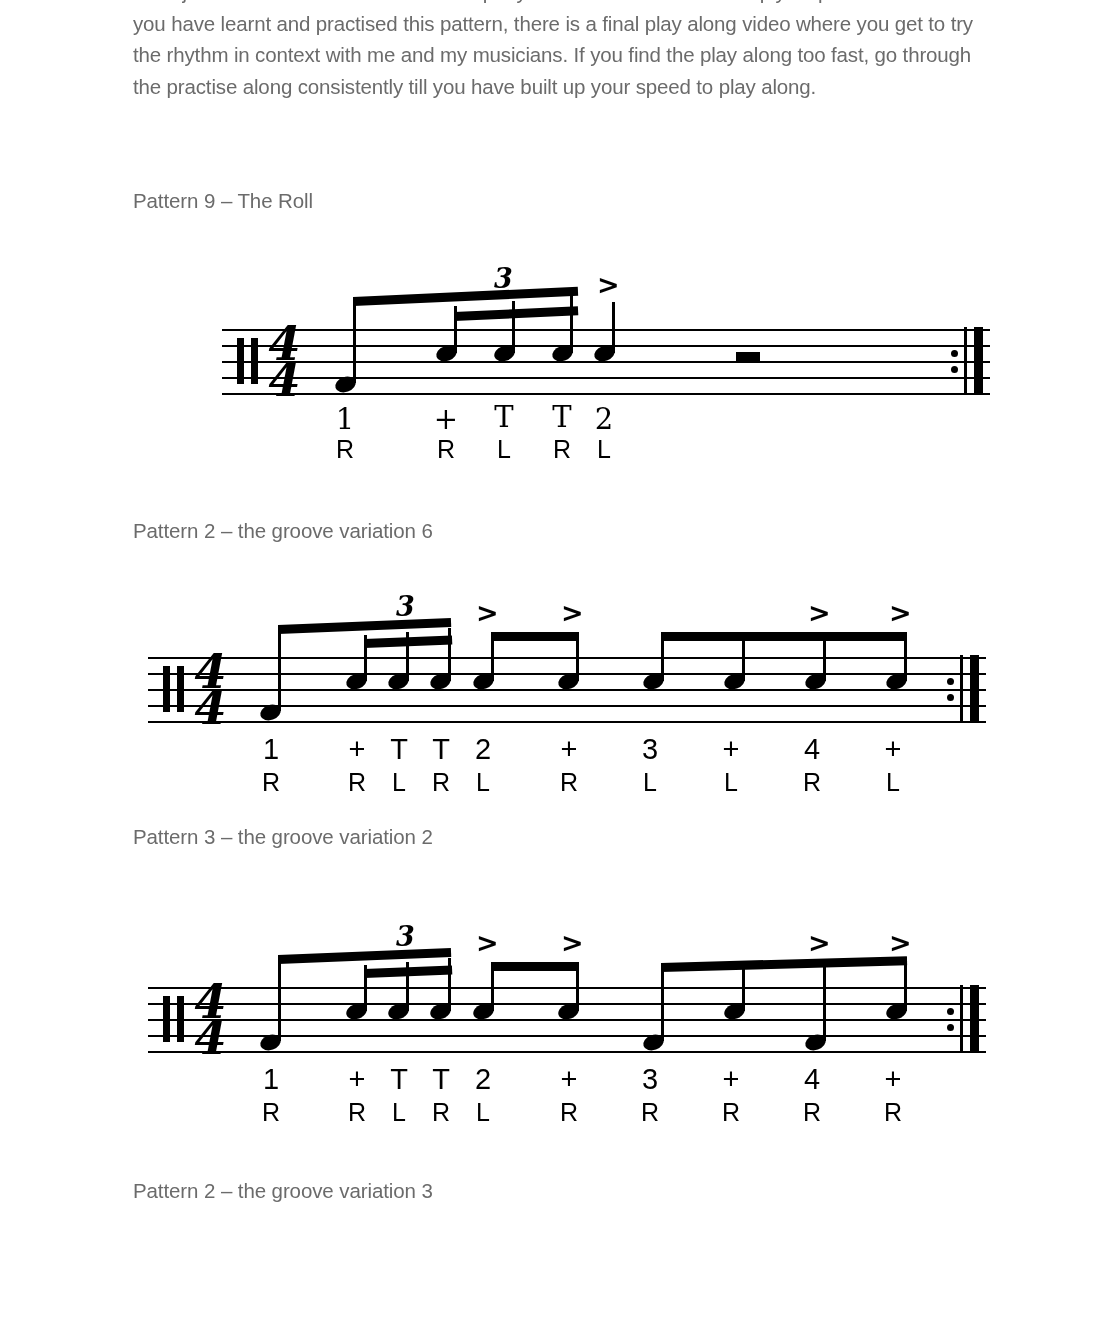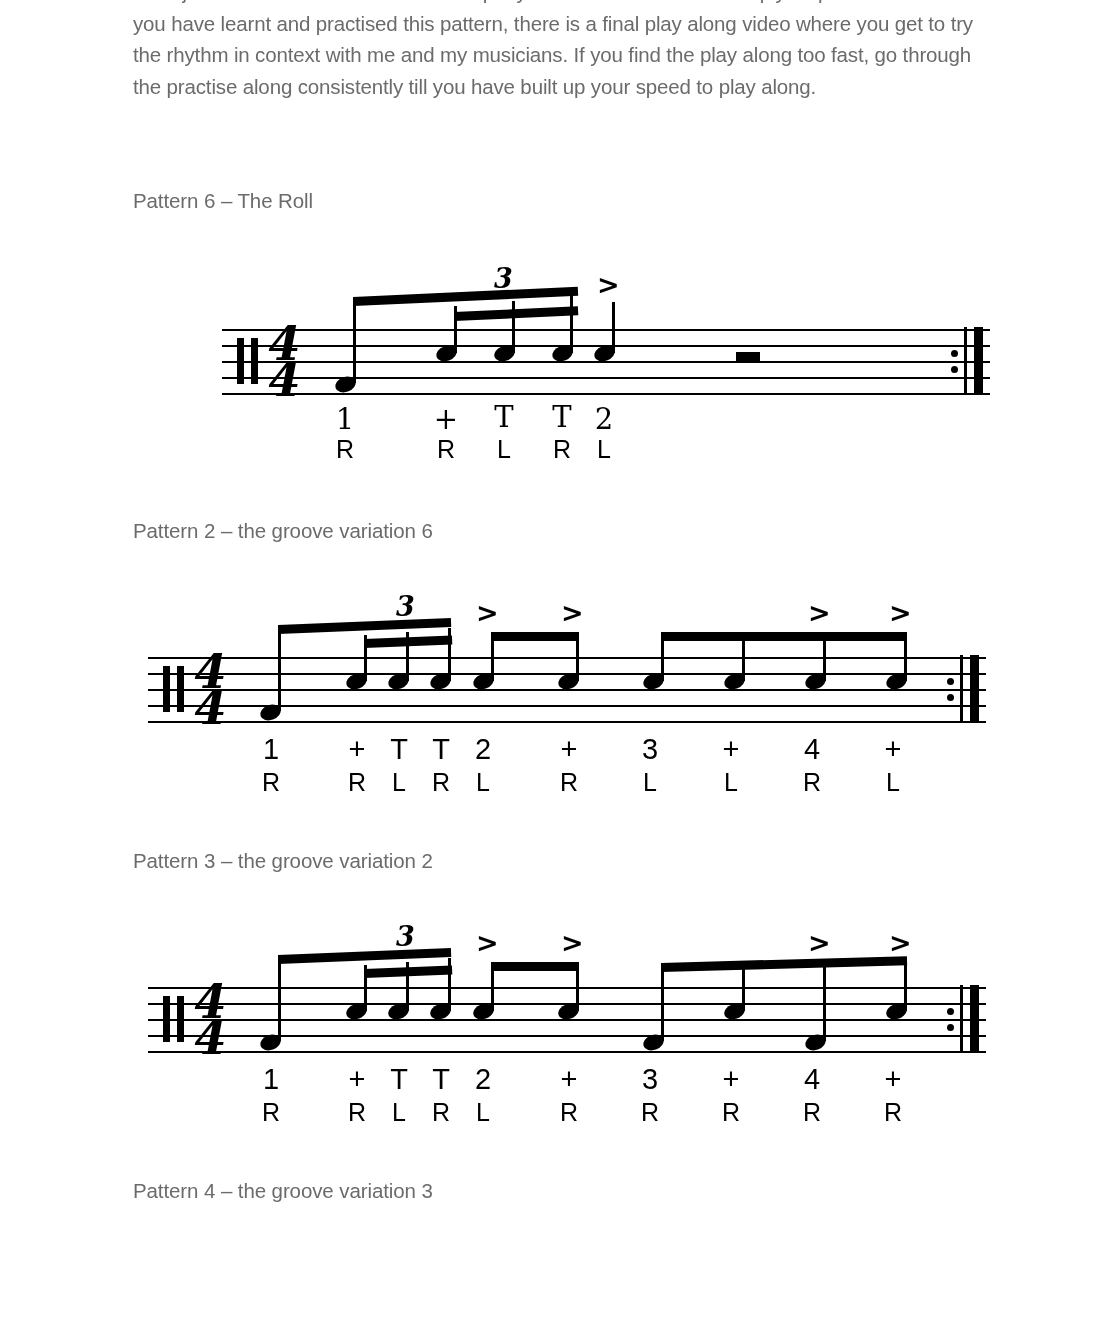--- a/index.html
+++ b/index.html
@@ -128,21 +128,21 @@
   .serif-cnt { font-family: "DejaVu Serif", serif; }
   .sans-cnt { font-family: "Liberation Sans", sans-serif; }
 </style>
 </head>
 <body>
 
 <div class="prose">
   <p>main job of the musicians are to accompany the voice as best and simply as possible. Once you have learnt and practised this pattern, there is a final play along video where you get to try the rhythm in context with me and my musicians. If you find the play along too fast, go through the practise along consistently till you have built up your speed to play along.</p>
 </div>
 
-<div class="pattern-label" style="top:188px">Pattern 6 – The Roll</div>
+<div class="pattern-label" style="top:188px">Pattern 9 – The Roll</div>
 
 <div class="score" style="left:222px; top:255px; width:770px; height:210px;">
 
   <div class="staff">
     <div class="sline" style="left:0;   top:74px;  width:768px"></div>
     <div class="sline" style="left:0;   top:90px;  width:768px"></div>
     <div class="sline" style="left:0;   top:106px; width:768px"></div>
     <div class="sline" style="left:0;   top:122px; width:768px"></div>
     <div class="sline" style="left:0;   top:138px; width:768px"></div>
   </div>
@@ -281,21 +281,21 @@
   <div class="stk" style="left:227px; top:185px; width:48px">L</div>
   <div class="stk" style="left:269px; top:185px; width:48px">R</div>
   <div class="stk" style="left:311px; top:185px; width:48px">L</div>
   <div class="stk" style="left:397px; top:185px; width:48px">R</div>
   <div class="stk" style="left:478px; top:185px; width:48px">L</div>
   <div class="stk" style="left:559px; top:185px; width:48px">L</div>
   <div class="stk" style="left:640px; top:185px; width:48px">R</div>
   <div class="stk" style="left:721px; top:185px; width:48px">L</div>
 </div>
 
-<div class="pattern-label" style="top:848px">Pattern 3 – the groove variation 2</div>
+<div class="pattern-label" style="top:824px">Pattern 3 – the groove variation 2</div>
 
 <div class="score" style="left:148px; top:915px; width:850px; height:215px;">
 
   <div class="staff">
     <div class="sline" style="left:0; top:72px;  width:838px"></div>
     <div class="sline" style="left:0; top:88px;  width:838px"></div>
     <div class="sline" style="left:0; top:104px; width:838px"></div>
     <div class="sline" style="left:0; top:120px; width:838px"></div>
     <div class="sline" style="left:0; top:136px; width:838px"></div>
   </div>
@@ -367,13 +367,13 @@
   <div class="stk" style="left:227px; top:185px; width:48px">L</div>
   <div class="stk" style="left:269px; top:185px; width:48px">R</div>
   <div class="stk" style="left:311px; top:185px; width:48px">L</div>
   <div class="stk" style="left:397px; top:185px; width:48px">R</div>
   <div class="stk" style="left:478px; top:185px; width:48px">R</div>
   <div class="stk" style="left:559px; top:185px; width:48px">R</div>
   <div class="stk" style="left:640px; top:185px; width:48px">R</div>
   <div class="stk" style="left:721px; top:185px; width:48px">R</div>
 </div>
 
-<div class="pattern-label" style="top:1178px">Pattern 4 – the groove variation 3</div>
+<div class="pattern-label" style="top:1178px">Pattern 2 – the groove variation 3</div>
 
 </body></html>

